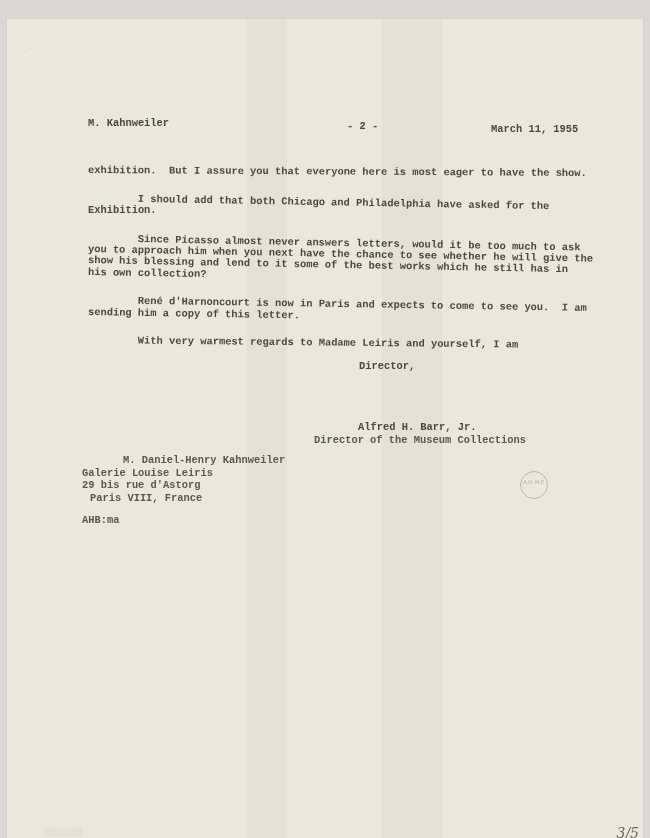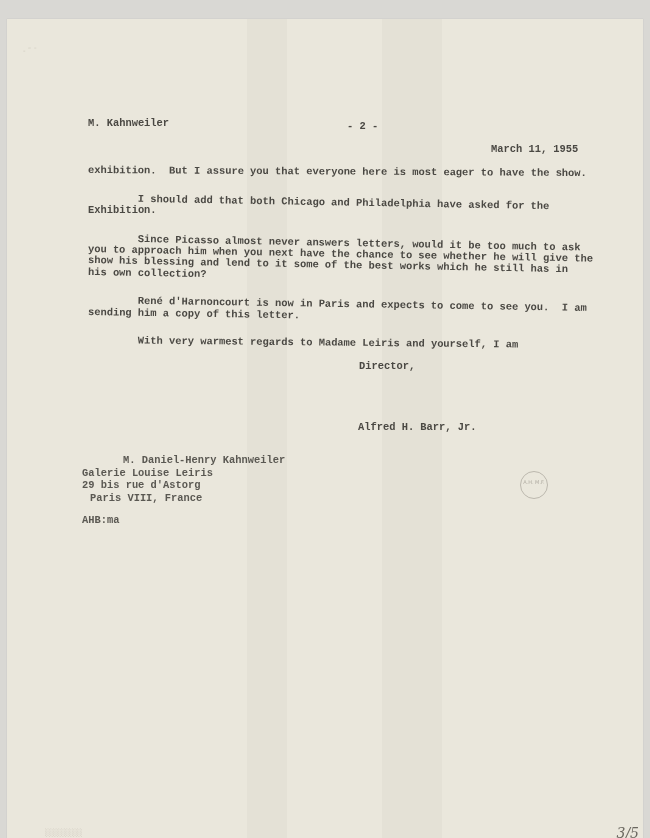--- a/index.html
+++ b/index.html
@@ -66,40 +66,41 @@
 <body>
 
 <div class="paper">
   <div class="band" style="left:240px;width:40px;"></div>
   <div class="band" style="left:375px;width:60px;"></div>
 
   <div class="faint" style="left:16px;top:28px;">- ˜ ˉ</div>
 
   <div class="line" style="left:81px;top:99px;">M. Kahnweiler</div>
   <div class="line" style="left:340px;top:102px;">- 2 -</div>
-  <div class="line" style="left:484px;top:105px;margin-top:20px;">March 11, 1955</div>
+  <div class="line" style="left:484px;top:105px;">March 11, 1955</div>
 
   <div class="line" style="left:81px;top:146px;transform:rotate(0.35deg);">exhibition.  But I assure you that everyone here is most eager to have the show.</div>
 
   <div class="line" style="left:81px;top:174px;transform:rotate(1.0deg);">        I should add that both Chicago and Philadelphia have asked for the</div>
   <div class="line" style="left:81px;top:186px;">Exhibition.</div>
 
   <div class="line" style="left:81px;top:214px;transform:rotate(1.1deg);">        Since Picasso almost never answers letters, would it be too much to ask</div>
   <div class="line" style="left:81px;top:225px;transform:rotate(1.1deg);">you to approach him when you next have the chance to see whether he will give the</div>
   <div class="line" style="left:81px;top:236px;transform:rotate(1.1deg);">show his blessing and lend to it some of the best works which he still has in</div>
   <div class="line" style="left:81px;top:248px;transform:rotate(1.0deg);">his own collection?</div>
 
   <div class="line" style="left:81px;top:276px;transform:rotate(0.9deg);">        René d'Harnoncourt is now in Paris and expects to come to see you.  I am</div>
   <div class="line" style="left:81px;top:288px;transform:rotate(0.9deg);">sending him a copy of this letter.</div>
 
   <div class="line" style="left:81px;top:316px;transform:rotate(0.6deg);">        With very warmest regards to Madame Leiris and yourself, I am</div>
 
   <div class="line" style="left:352px;top:342px;">Director,</div>
 
   <div class="line" style="left:351px;top:403px;">Alfred H. Barr, Jr.</div>
+  <div class="line light" style="left:307px;top:416px;">Director of the Museum Collections</div>
 
   <div class="line light" style="left:75px;top:436px;margin-left:41px;">M. Daniel-Henry Kahnweiler</div>
   <div class="line light" style="left:75px;top:449px;text-align:right;">Galerie Louise Leiris</div>
   <div class="line light" style="left:75px;top:461px;">29 bis rue d'Astorg</div>
   <div class="line light" style="left:75px;top:474px;padding-left:8px;">Paris VIII, France</div>
 
   <div class="line light" style="left:75px;top:496px;">AHB:ma</div>
 
   <div class="stamp">A.H.
 M.F.</div>

